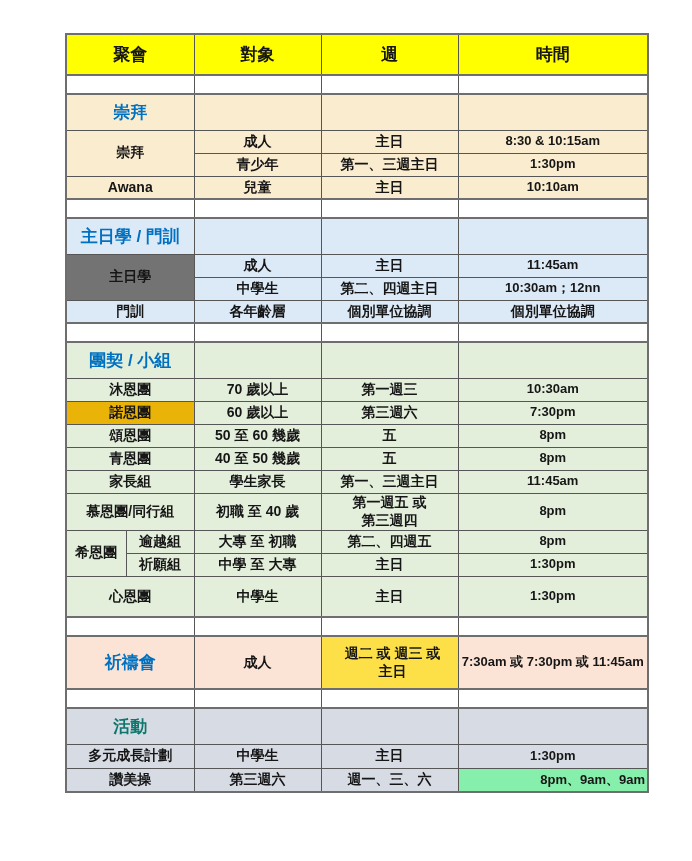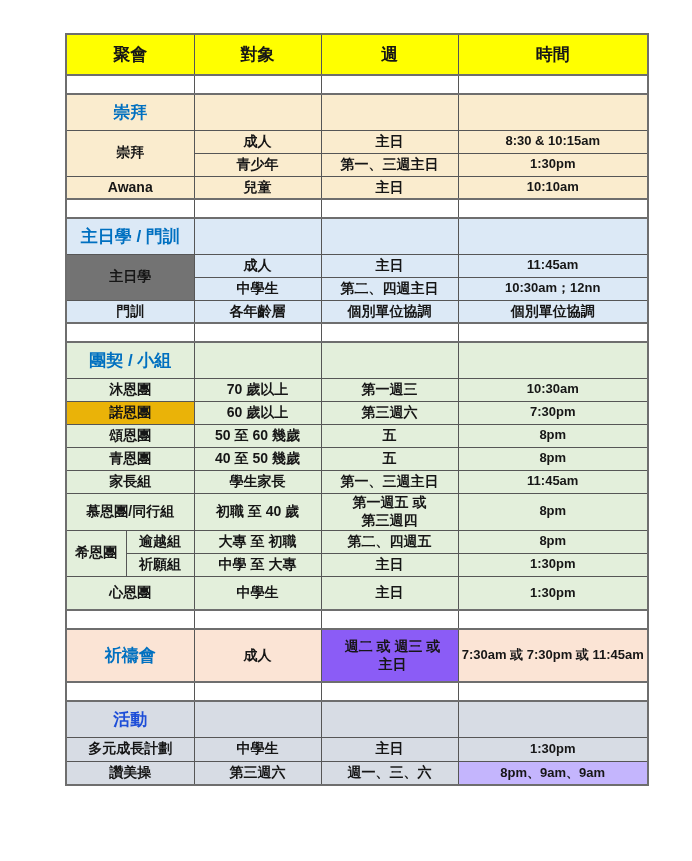--- a/index.html
+++ b/index.html
@@ -159,58 +159,58 @@
           <td style="background: rgb(227, 239, 219);">大專 至 初職</td>
           <td style="background: rgb(227, 239, 219);">第二、四週五</td>
           <td class="time" style="background: rgb(227, 239, 219);">8pm</td>
         </tr>
         <tr class="r-data" style="height: 23px;">
           <td style="background: rgb(227, 239, 219);">祈願組</td>
           <td style="background: rgb(227, 239, 219); text-align: center;">中學 至 大專</td>
           <td style="background: rgb(227, 239, 219);">主日</td>
           <td class="time" style="background: rgb(227, 239, 219);">1:30pm</td>
         </tr>
-        <tr class="r-data edge-bottom" style="height: 34px;">
+        <tr class="r-data edge-bottom" style="height: 41px;">
           <td colspan="2" style="background: rgb(227, 239, 219);">心恩團</td>
           <td style="background: rgb(227, 239, 219);">中學生</td>
           <td style="background: rgb(227, 239, 219);">主日</td>
           <td class="time" style="background: rgb(227, 239, 219);">1:30pm</td>
         </tr>
         <tr class="r-sep" style="height: 19px;">
           <td colspan="2"></td>
           <td></td>
           <td></td>
           <td></td>
         </tr>
         <tr class="r-data edge-both" style="height: 53px;">
           <td colspan="2" class="label" style="background: rgb(251, 228, 213); color: rgb(0, 112, 192);">祈禱會</td>
           <td style="background: rgb(251, 228, 213);">成人</td>
-          <td style="background: #8b5cf6; padding-left: 8px;">週二 或 週三 或
+          <td style="background: #fde047; padding-left: 8px;">週二 或 週三 或
 主日</td>
           <td class="time" style="background: rgb(251, 228, 213);">7:30am 或 7:30pm 或 11:45am</td>
         </tr>
         <tr class="r-sep" style="height: 19px;">
           <td colspan="2"></td>
           <td></td>
           <td></td>
           <td></td>
         </tr>
         <tr class="r-section edge-top" style="height: 36px;">
-          <td colspan="2" class="label" style="background: rgb(215, 220, 228); color: #1d4ed8; margin-left: 48px;">活動</td>
+          <td colspan="2" class="label" style="background: rgb(215, 220, 228); color: #0f766e; margin-left: 48px;">活動</td>
           <td style="background: rgb(215, 220, 228);"></td>
           <td style="background: rgb(215, 220, 228);"></td>
           <td style="background: rgb(215, 220, 228);"></td>
         </tr>
         <tr class="r-data" style="height: 24px; padding-left: 40px;">
           <td colspan="2" style="background: rgb(215, 220, 228);">多元成長計劃</td>
           <td style="background: rgb(215, 220, 228);">中學生</td>
           <td style="background: rgb(215, 220, 228);">主日</td>
           <td class="time" style="background: rgb(215, 220, 228);">1:30pm</td>
         </tr>
         <tr class="r-data edge-bottom" style="height: 24px;">
           <td colspan="2" style="background: rgb(215, 220, 228);">讚美操</td>
           <td style="background: rgb(215, 220, 228);">第三週六</td>
           <td style="background: rgb(215, 220, 228);">週一、三、六</td>
-          <td class="time" style="background: #c4b5fd;">8pm、9am、9am</td>
+          <td class="time" style="background: #86efac; text-align: right;">8pm、9am、9am</td>
         </tr>
       </tbody>
   </table>
 </div>
 
 </body></html>

